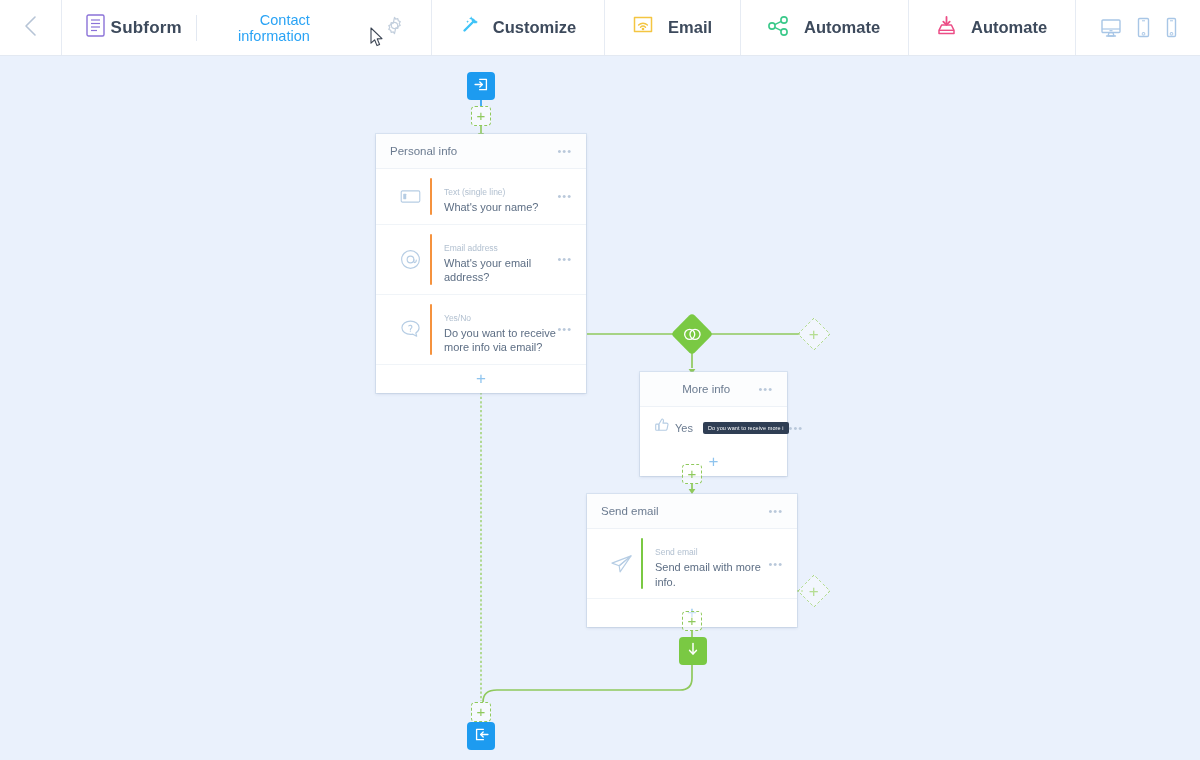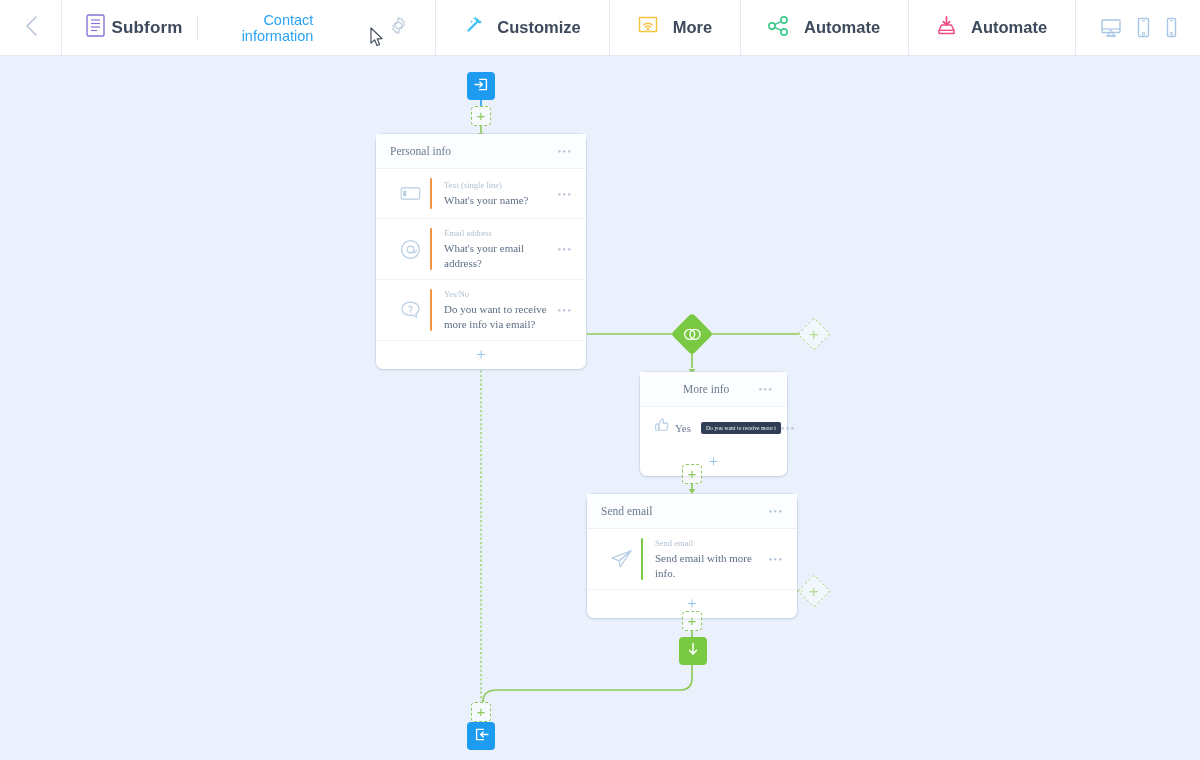--- a/index.html
+++ b/index.html
@@ -51,24 +51,23 @@
   
   .mouse-cursor { position: absolute; left: 370px; top: 27px; z-index: 60; }
 
   
   .canvas { position: absolute; top: 56px; left: 0; width: 1200px; height: 704px; }
   .svg-layer { position: absolute; top: 0; left: 0; width: 1200px; height: 704px; }
 
   
   .card {
     position: absolute; background: #ffffff;
-    border-radius: 7px;
+    border-radius: 0;
     box-shadow: 0 1px 3px rgba(75,100,140,.18), 0 0 0 1px rgba(190,205,225,.35);
     z-index: 5;
-    font-family: Liberation Serif, serif;
   }
   .card-head {
     height: 35px; display: flex; align-items: center;
     padding: 0 14px 0 14px;
     border-bottom: 1px solid #eef2f7;
     background: #fcfdfe;
   }
   .card-title { font-size: 11.5px; color: #6b7b90; flex: 1; }
   .dots {
     color: #b9c8da; font-size: 11px; letter-spacing: 1px; cursor: pointer;
@@ -79,21 +78,21 @@
     padding: 9px 14px 9px 14px;
     border-bottom: 1px solid #f0f4f8;
     min-height: 50px;
   }
   .q-ico {
     width: 40px; flex: 0 0 40px; display: flex;
     align-items: center; justify-content: center;
   }
   .q-bar { width: 2px; align-self: stretch; background: #f5923e; margin-right: 12px; border-radius: 1px; }
   .q-bar.green { background: #7ac943; }
-  .q-txt { flex: 1; }
+  .q-txt { flex: 1; margin-top: 9px; }
   .q-type { font-size: 8.5px; color: #b2c0d0; margin-bottom: 3px; }
   .q-label { font-size: 11px; color: #5d6e84; line-height: 1.32; }
   .card-add {
     height: 28px; display: flex; align-items: center; justify-content: center;
     cursor: pointer;
   }
   .plus-blue { color: #8fc4ee; font-size: 17px; line-height: 14px; font-weight: 300; }
 
   
   .mi-row { display: flex; align-items: center; padding: 10px 14px; min-height: 38px; }
@@ -195,21 +194,21 @@
 
   <div class="hdr-tab">
     <span>
       <svg width="24" height="22" viewBox="0 0 24 22">
         <path d="M3.5 2.5h17v14h-17z" fill="none" stroke="#f4c542" stroke-width="1.5" stroke-linejoin="round"></path>
         <circle cx="12" cy="14" r="1.3" fill="#f4c542"></circle>
         <path d="M9.5 12.2a3.6 3.6 0 015 0" fill="none" stroke="#f4c542" stroke-width="1.4" stroke-linecap="round"></path>
         <path d="M7.6 10a6.3 6.3 0 018.8 0" fill="none" stroke="#f4c542" stroke-width="1.4" stroke-linecap="round"></path>
       </svg>
     </span>
-    <span class="hdr-tab-label">More</span>
+    <span class="hdr-tab-label">Email</span>
   </div>
 
   <div class="hdr-sep"></div>
 
   <div class="hdr-tab">
     <span>
       <svg width="24" height="22" viewBox="0 0 24 22">
         <circle cx="5" cy="11" r="3.1" fill="none" stroke="#3bc98a" stroke-width="1.6"></circle>
         <circle cx="17" cy="5" r="3.1" fill="none" stroke="#3bc98a" stroke-width="1.6"></circle>
         <circle cx="17" cy="17" r="3.1" fill="none" stroke="#3bc98a" stroke-width="1.6"></circle>

